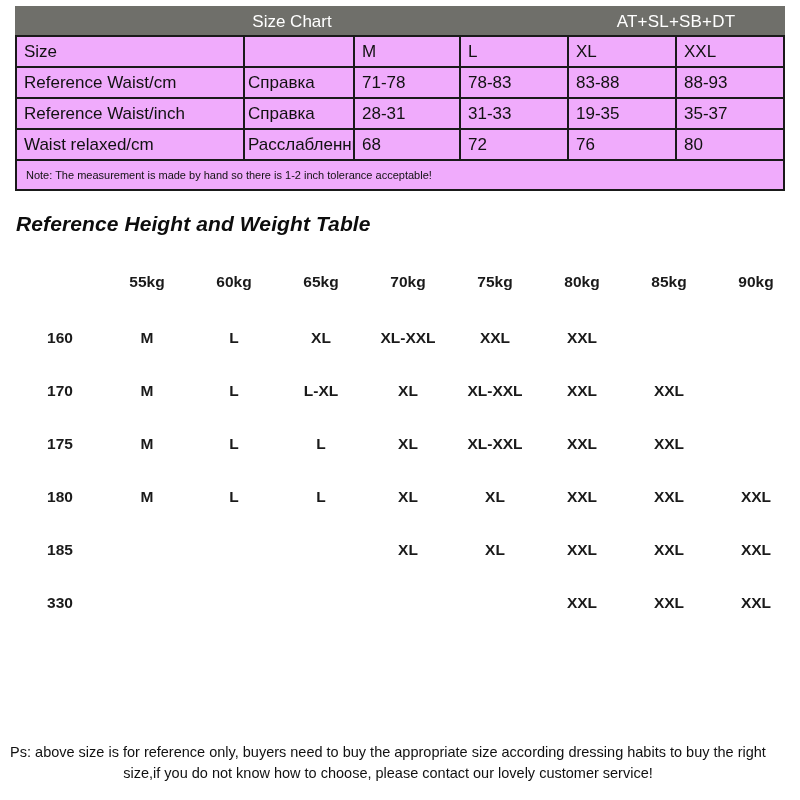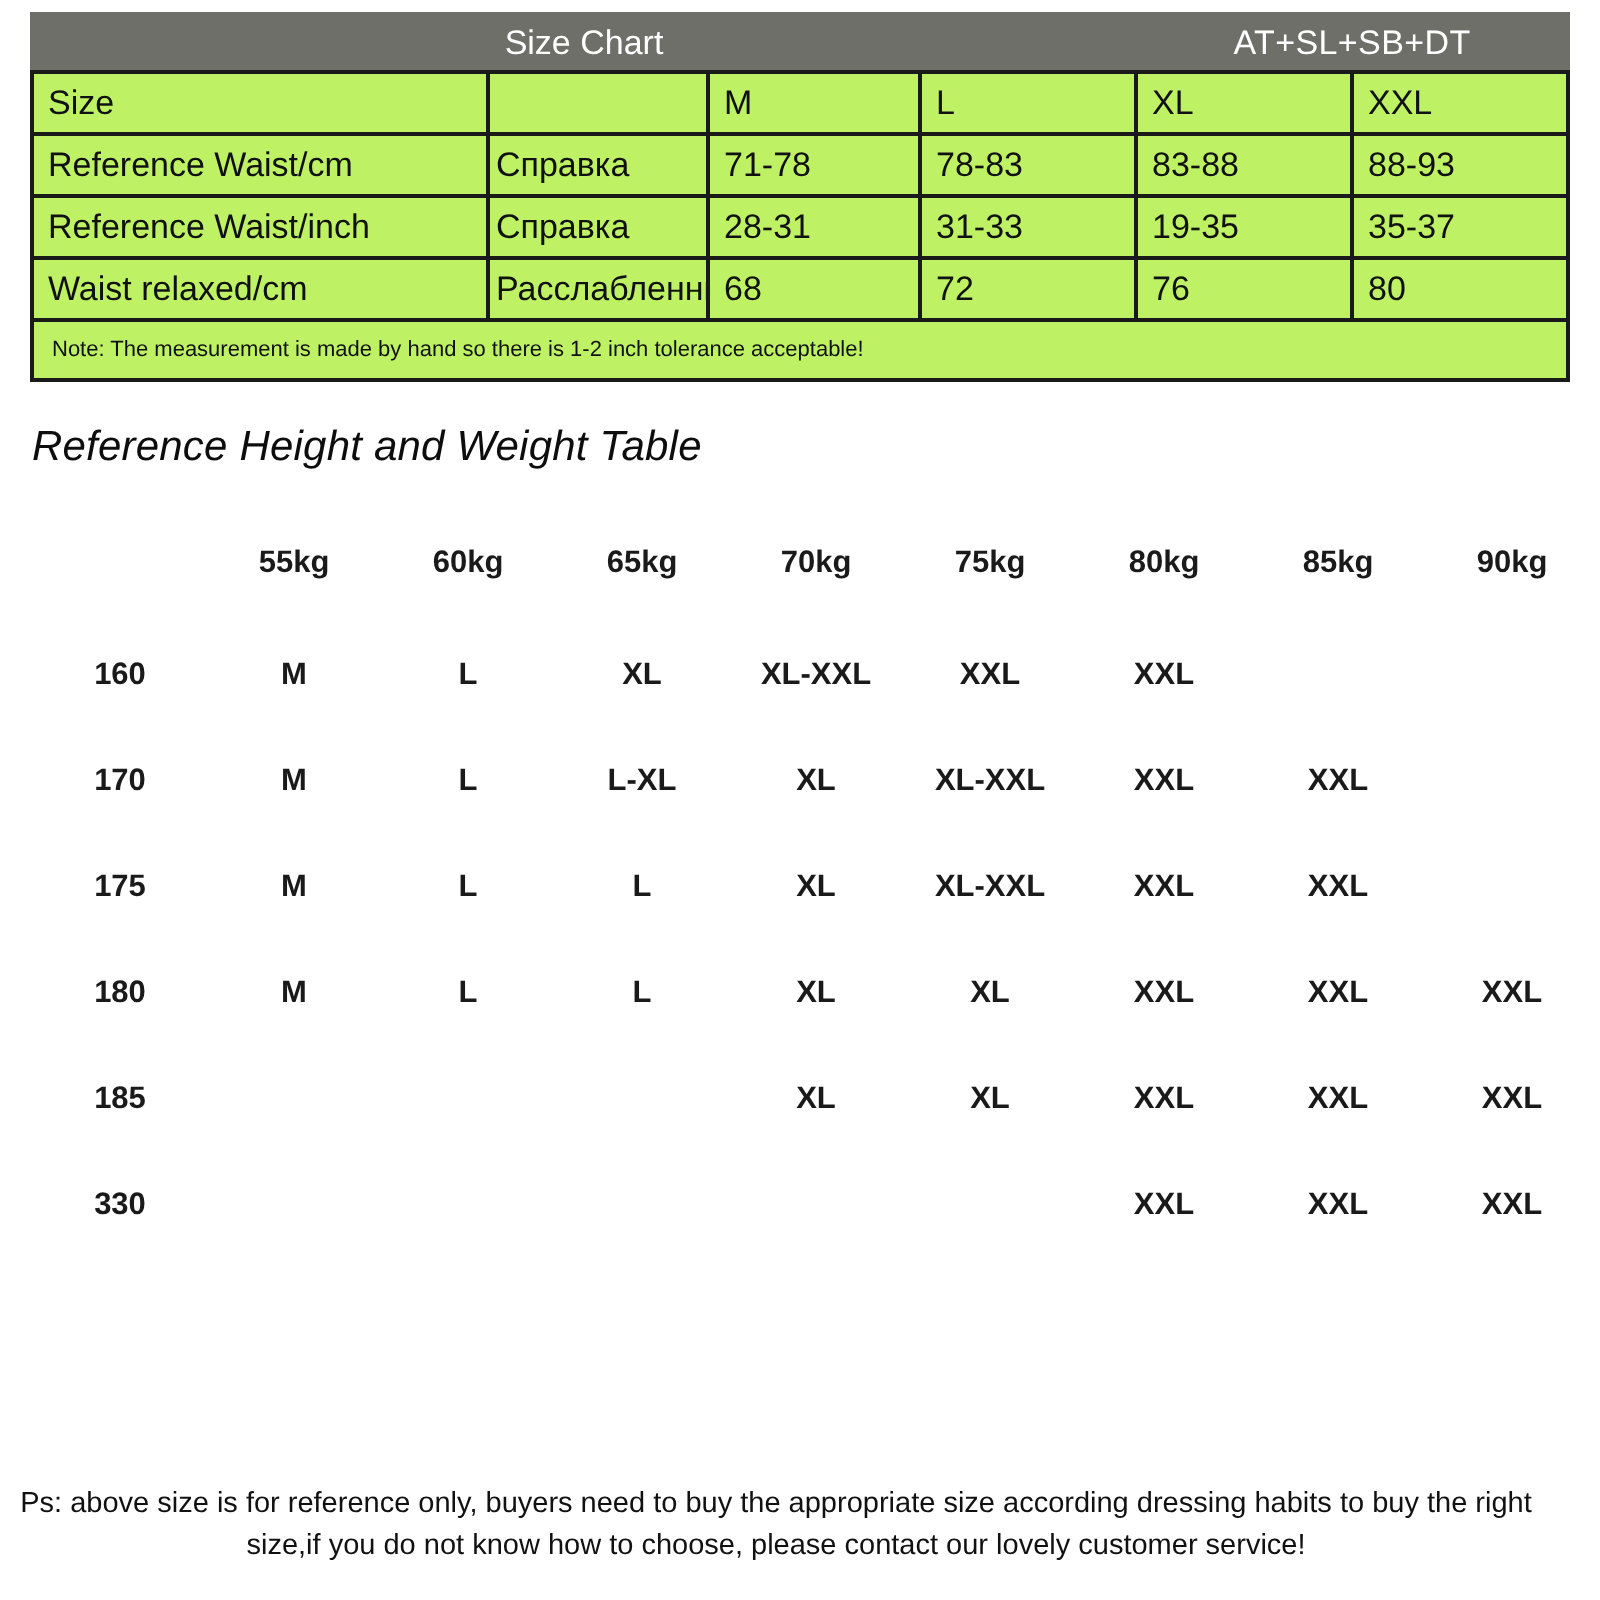--- a/index.html
+++ b/index.html
@@ -33,21 +33,21 @@
     table-layout: fixed;
     background: #ffffff;
   }
   .size-chart td, .size-chart th {
     border: 2px solid #1a1a1a;
     padding: 0 7px;
     font-size: 17px;
     font-weight: 400;
     text-align: left;
     vertical-align: middle;
-    background: #bef264;
+    background: #f0abfc;
     white-space: nowrap;
     overflow: hidden;
   }
   .sc-headrow td {
     background: #6f6f6a;
     border-color: #6f6f6a;
     border-bottom-color: #1a1a1a;
     color: #ffffff;
     height: 27px;
     font-size: 17px;
@@ -69,21 +69,21 @@
   }
   .sc-label { font-size: 17.5px; }
   .sc-val { font-size: 18px; }
 
   
   .section-title {
     position: absolute;
     left: 16px;
     top: 212px;
     font-size: 21px;
-    font-weight: 400;
+    font-weight: 700;
     font-style: italic;
     letter-spacing: .1px;
     color: #0d0d0d;
   }
 
   
   .hw-grid {
     position: absolute;
     left: 15px;
     top: 251px;

